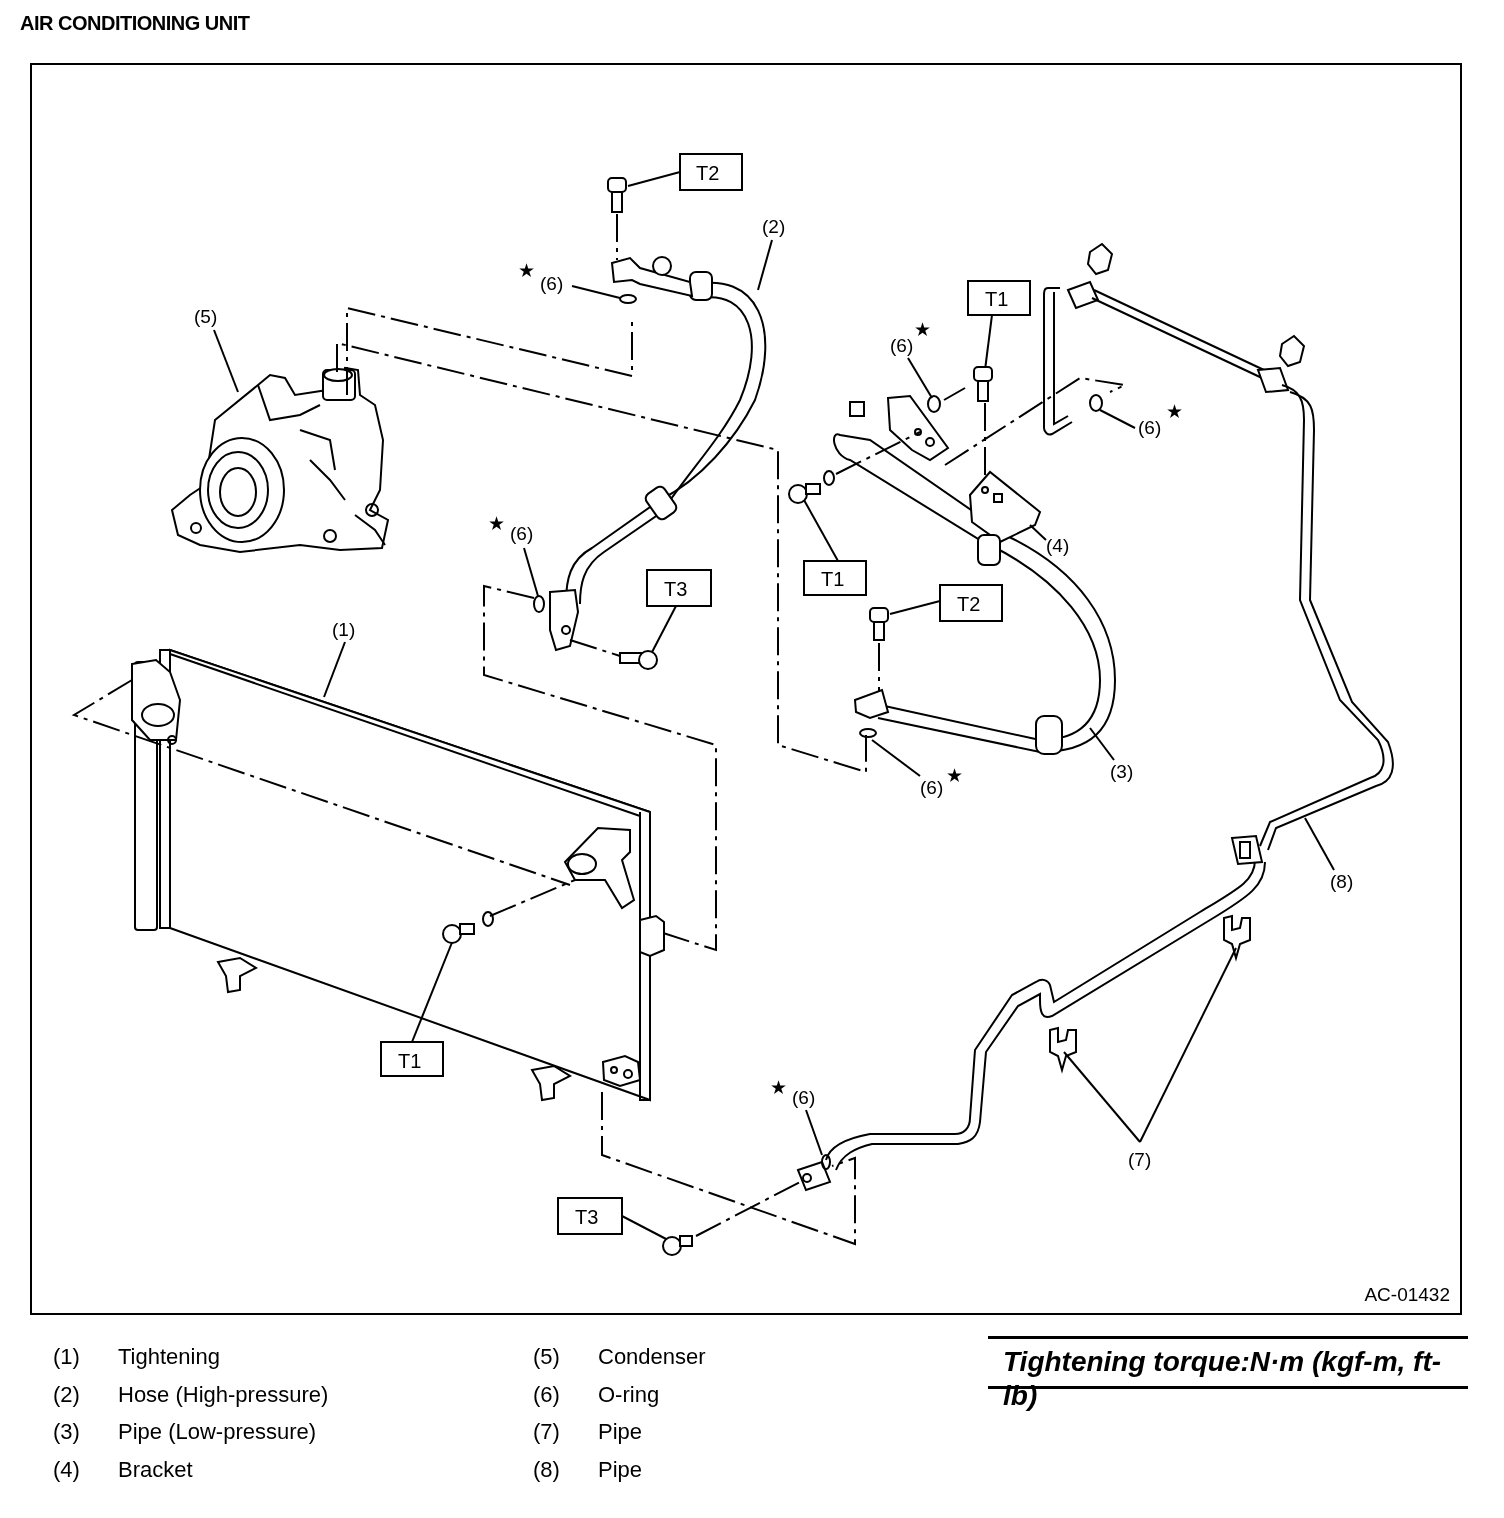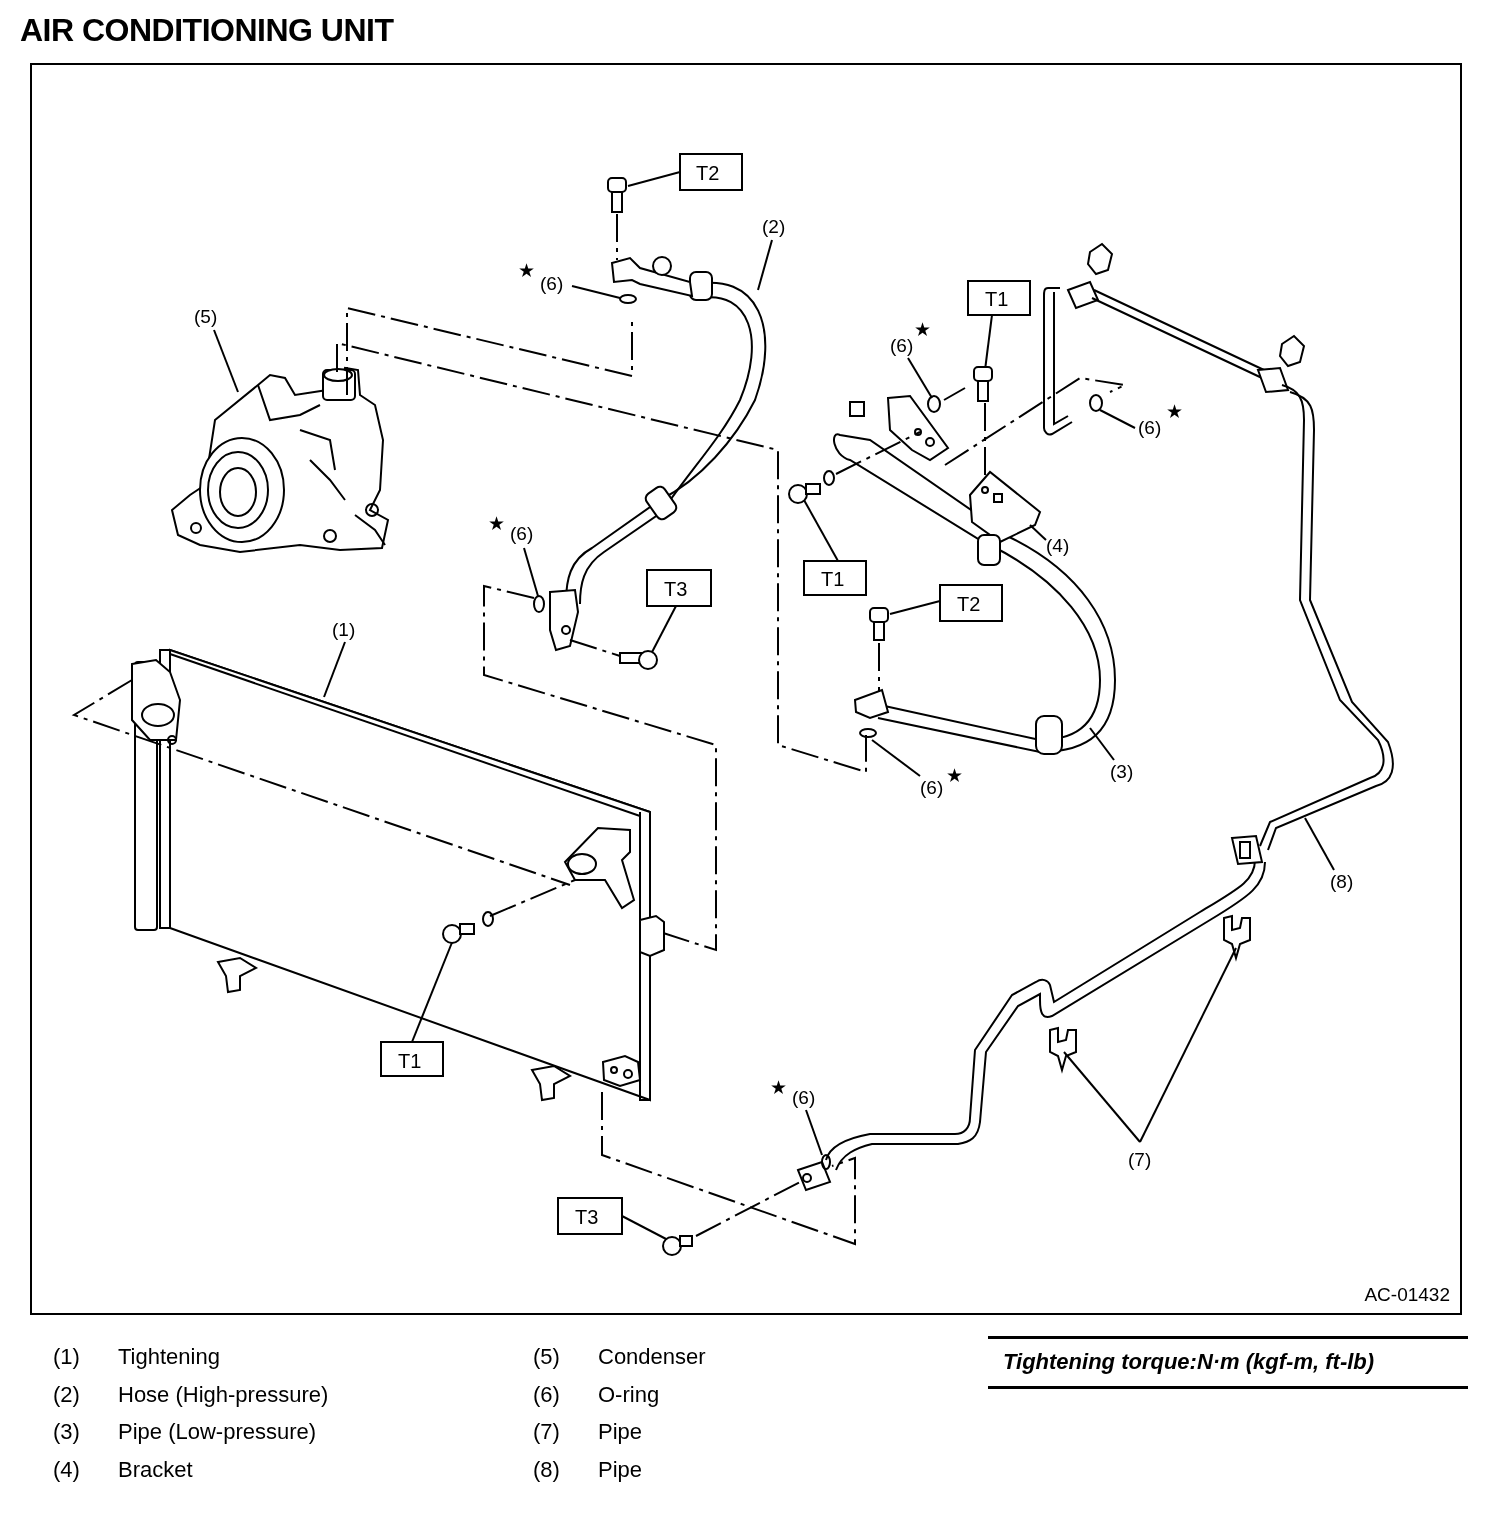--- a/index.html
+++ b/index.html
@@ -1,28 +1,28 @@
 <!DOCTYPE html>
 <html><head>
 <meta charset="utf-8">
 <style>
   html, body { margin:0; padding:0; background:#fff; }
   body { width:1504px; height:1518px; position:relative; overflow:hidden; font-family:"Liberation Sans", sans-serif; color:#000; }
-  .title { position:absolute; left:20px; top:12px; font-size:32px; font-weight:bold; letter-spacing:-0.5px; }
+  .title { position:absolute; left:20px; top:12px; font-size:20px; font-weight:bold; letter-spacing:-0.5px; }
   .frame { position:absolute; left:30px; top:63px; width:1432px; height:1252px; border:2px solid #000; box-sizing:border-box; }
   svg.art { position:absolute; left:0; top:0; }
   .lbl { font-family:"Liberation Sans", sans-serif; font-size:19px; fill:#000; }
   .box-lbl { font-family:"Liberation Sans", sans-serif; font-size:20px; fill:#000; }
   .fig-id { position:absolute; right:54px; top:1284px; font-size:19px; }
   .legend { position:absolute; top:1344px; font-size:22px; }
   .legend .row { height:37.5px; display:flex; }
   .legend .num { width:65px; }
   .leg-left { left:53px; }
   .leg-right { left:533px; }
-  .torque { position:absolute; left:988px; top:1336px; width:480px; border-top:3px solid #000; border-bottom:3px solid #000; font-size:22px; font-weight:bold; font-style:italic; padding:6px 0 4px 0; }
+  .torque { position:absolute; left:988px; top:1336px; width:480px; border-top:3px solid #000; border-bottom:3px solid #000; font-size:28px; font-weight:bold; font-style:italic; padding:6px 0 4px 0; }
   .torque .hdr { padding-left:15px; height:37px; line-height:34px; }
   .torque .row { display:flex; height:37.5px; line-height:37px; padding-left:35px; }
   .torque .code { width:58px; }
   .k { stroke:#000; fill:none; stroke-width:2; }
   .kf { stroke:#000; fill:#fff; stroke-width:2; }
   .dash { stroke:#000; fill:none; stroke-width:2; stroke-dasharray:28 6 4 6; }
 </style>
 </head>
 <body>
 

